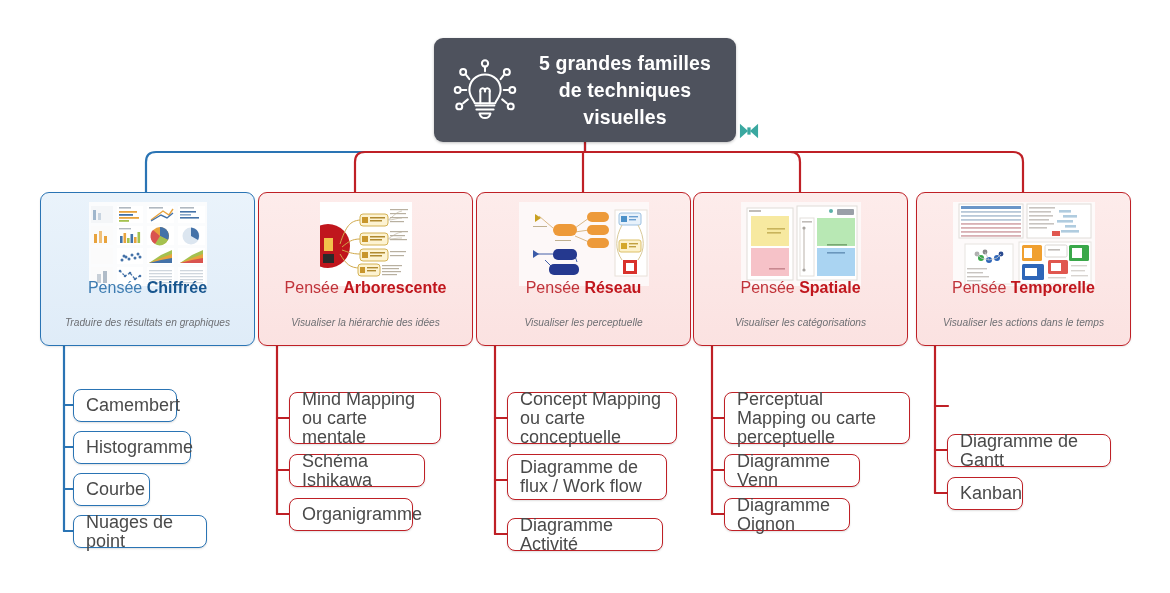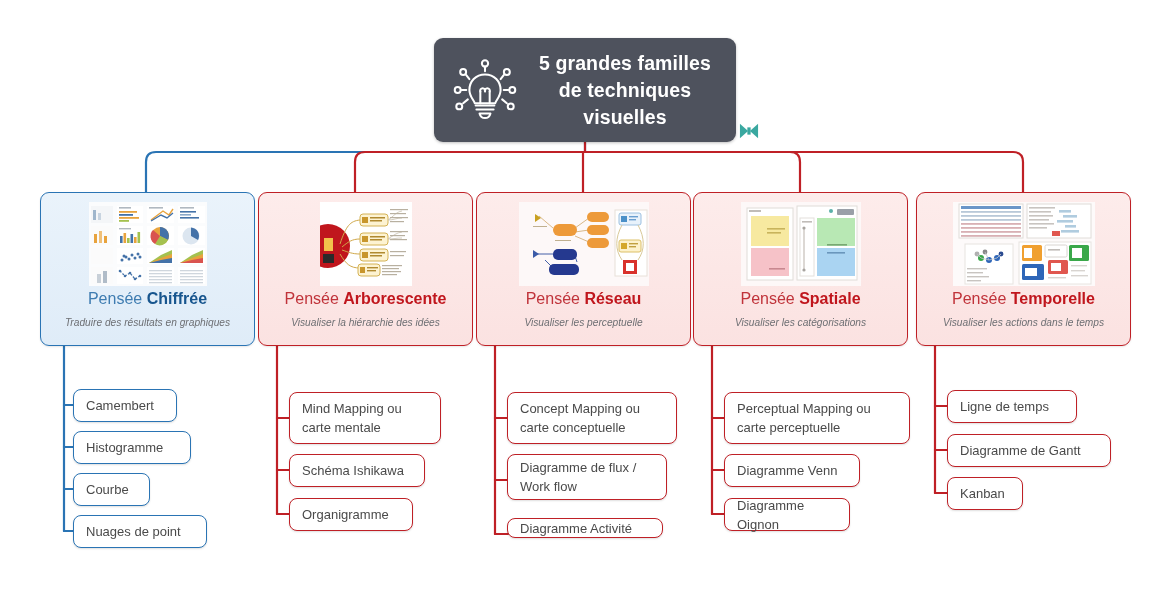--- a/index.html
+++ b/index.html
@@ -45,26 +45,26 @@
     position:absolute;left:0;right:0;top:8px;height:86px;
     display:flex;align-items:center;justify-content:center;
   }
   .branch .caption{
     position:absolute;left:0;right:0;bottom:16px;text-align:center;
   }
   .caption .t1{font-size:16px;color:#c0333a;line-height:19px;}
   .caption .t1 b{font-weight:bold;color:#c0161d;}
   .branch.blue .caption .t1{color:#3e7cb1;}
   .branch.blue .caption .t1 b{color:#17558e;}
-  .caption .t2{font-size:10.2px;font-style:italic;color:#6d6f73;margin-top:8px;line-height:13px;}
+  .caption .t2{font-size:10.2px;font-style:italic;color:#6d6f73;margin-top:19px;line-height:13px;}
 
   
   .leaf{
     position:absolute;border:1.6px solid #bf2026;border-radius:8px;
-    background:#ffffff;color:#4a4a4a;font-size:13px;line-height:19px;
+    background:#ffffff;color:#4a4a4a;font-size:18px;line-height:19px;
     display:flex;align-items:center;
     padding:0 12px;box-sizing:border-box;
     box-shadow:0 1px 2px rgba(0,0,0,.13);
     z-index:3;
   }
   .leaf.blue{border-color:#2a74b4;}
   .leaf span{display:block;}
 
   
   .tg{display:block;}
@@ -507,37 +507,34 @@
   <div class="leaf" style="left:289px;top:498px;width:124px;height:33px;">
     <span>Organigramme</span>
   </div>
 
   <div class="leaf" style="left:507px;top:392px;width:170px;height:52px;">
     <span>Concept Mapping ou carte conceptuelle</span>
   </div>
   <div class="leaf" style="left:507px;top:454px;width:160px;height:46px;">
     <span>Diagramme de flux / Work flow</span>
   </div>
-  <div class="leaf" style="left:507px;top:518px;width:156px;height:20px;">
+  <div class="leaf" style="left:507px;top:518px;width:156px;height:33px;">
     <span>Diagramme Activité</span>
   </div>
 
   <div class="leaf" style="left:724px;top:392px;width:186px;height:52px;">
     <span>Perceptual Mapping ou carte perceptuelle</span>
   </div>
   <div class="leaf" style="left:724px;top:454px;width:136px;height:33px;">
     <span>Diagramme Venn</span>
   </div>
   <div class="leaf" style="left:724px;top:498px;width:126px;height:33px;">
     <span>Diagramme Oignon</span>
   </div>
 
-  <div class="leaf" style="left:947px;top:390px;width:130px;height:33px;">
-    <span>Ligne de temps</span>
-  </div>
   <div class="leaf" style="left:947px;top:434px;width:164px;height:33px;">
     <span>Diagramme de Gantt</span>
   </div>
   <div class="leaf" style="left:947px;top:477px;width:76px;height:33px;">
     <span>Kanban</span>
   </div>
 
 </div>
 
 </body></html>

